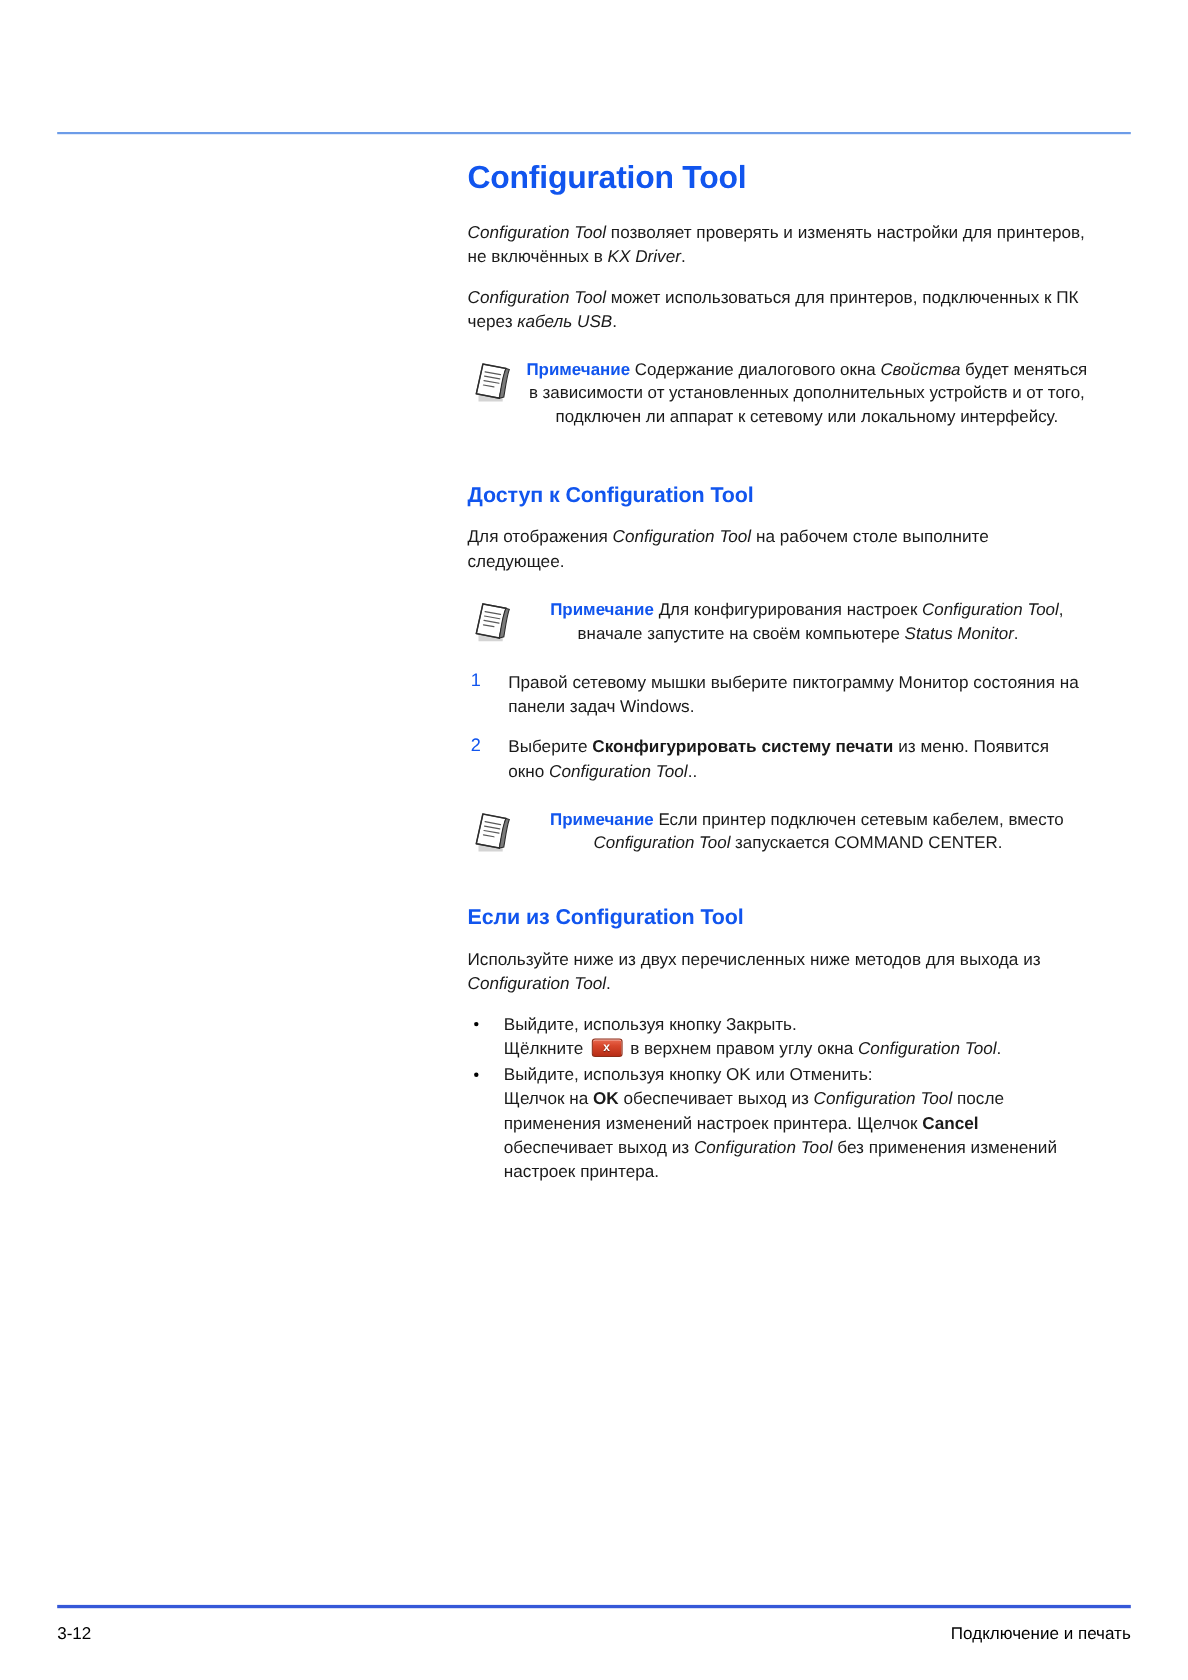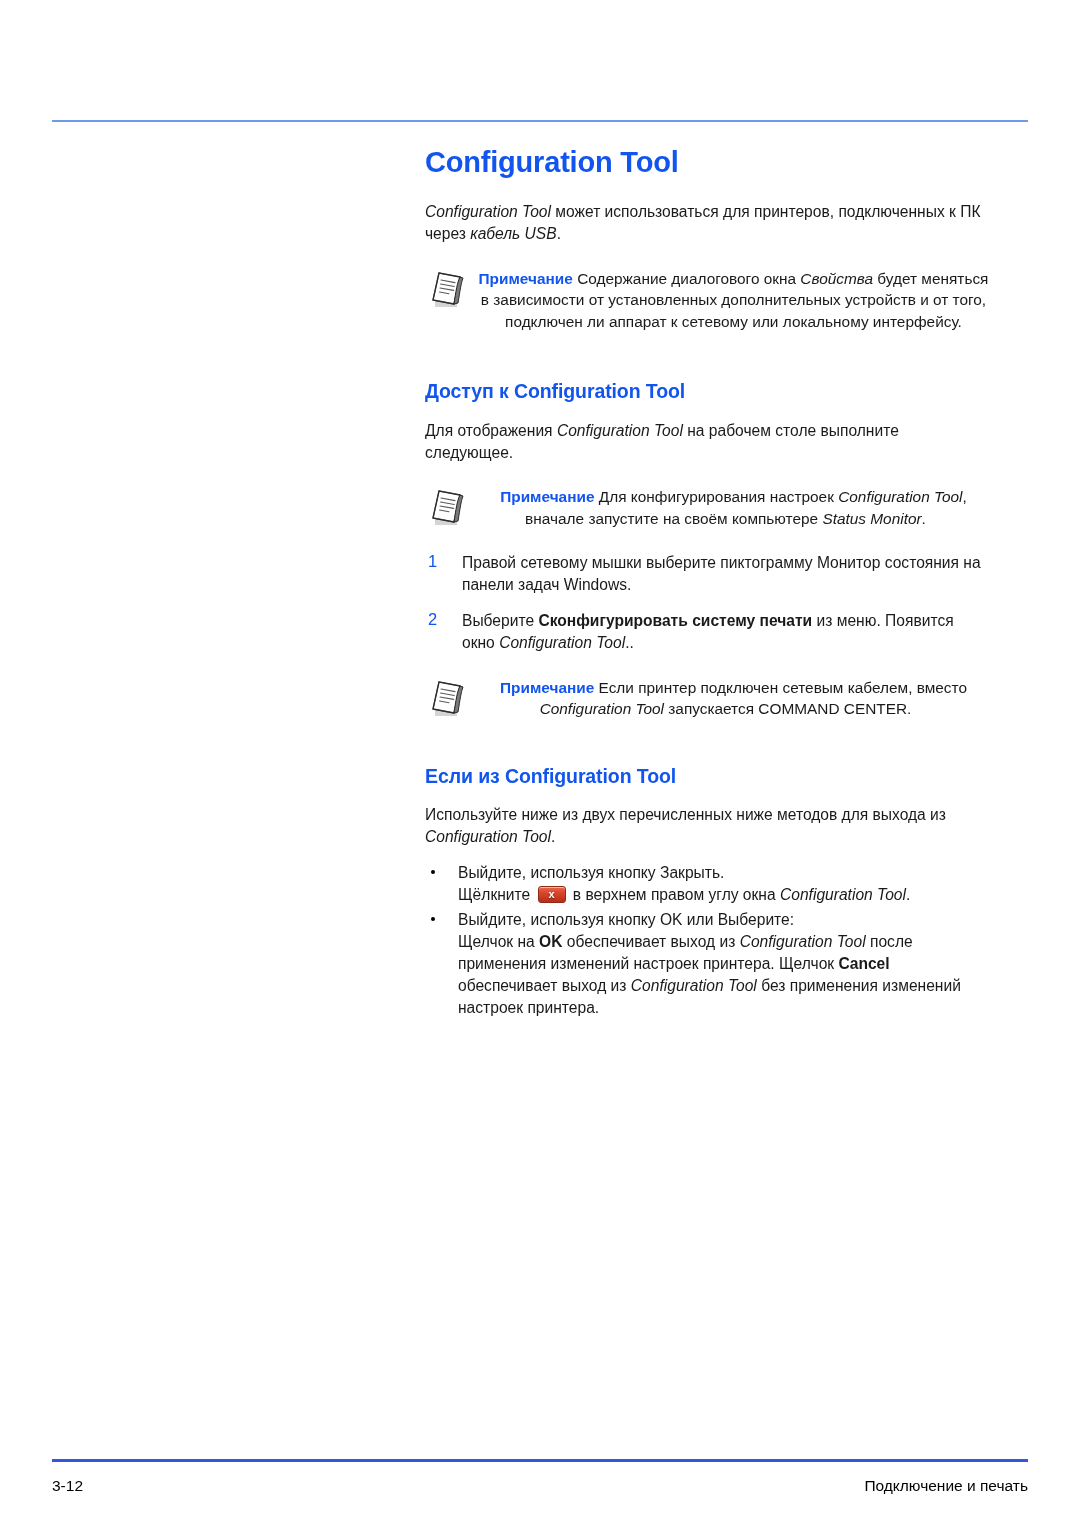--- a/index.html
+++ b/index.html
@@ -203,20 +203,21 @@
 <body>
 
 <div class="page">
 
   <div class="rule-top"></div>
 
   <div class="content">
 
     <h1 class="doc-title">Configuration Tool</h1>
 
+    <p class="body"><i>Configuration Tool</i><span> позволяет проверять и изменять настройки для принтеров, не включённых в </span><i>KX Driver</i><span>.</span></p>
 
     <p class="body"><i>Configuration Tool</i><span> может использоваться для принтеров, подключенных к ПК через </span><i>кабель USB</i><span>.</span></p>
 
     <div class="note">
       <span class="note-icon">
         <svg width="44" height="44" viewBox="0 0 44 44" xmlns="http://www.w3.org/2000/svg">
           <path d="M8 30 L8 40 L30 40 L30 30 Z" fill="#d4d4d4"></path>
           <path d="M12 6 L33 10 L27 37 L6 33 Z" fill="#ffffff" stroke="#4a4a4a" stroke-width="1.4" stroke-linejoin="round"></path>
           <path d="M12 6 L33 10 L27 37 L6 33 Z" fill="none" stroke="#2b2b2b" stroke-width="1.1"></path>
           <path d="M33 10 C 30 16, 29 24, 27 37 L31 36 C33 24, 34 16, 36 11 Z" fill="#7a7a7a" stroke="#2b2b2b" stroke-width="1"></path>
@@ -292,21 +293,21 @@
         <span class="bullet-dot"></span>
         <div class="bullet-text">
           <span>Выйдите, используя кнопку Закрыть.</span><br>
           <span>Щёлкните </span><span class="close-btn-icon"><span class="x">x</span></span><span> в верхнем правом углу окна  </span><i>Configuration Tool</i><span>.</span>
         </div>
       </div>
 
       <div class="bullet">
         <span class="bullet-dot"></span>
         <div class="bullet-text">
-          <span>Выйдите, используя кнопку OK или Выберите:</span><br>
+          <span>Выйдите, используя кнопку OK или Отменить:</span><br>
           <span>Щелчок на </span><b>OK</b><span> обеспечивает выход из </span><i>Configuration Tool</i><span> после применения изменений настроек принтера. Щелчок </span><b>Cancel</b><span> обеспечивает выход из  </span><i>Configuration Tool</i><span> без применения изменений настроек принтера.</span>
         </div>
       </div>
 
     </div>
 
   </div>
 
   <div class="rule-bottom"></div>
 

